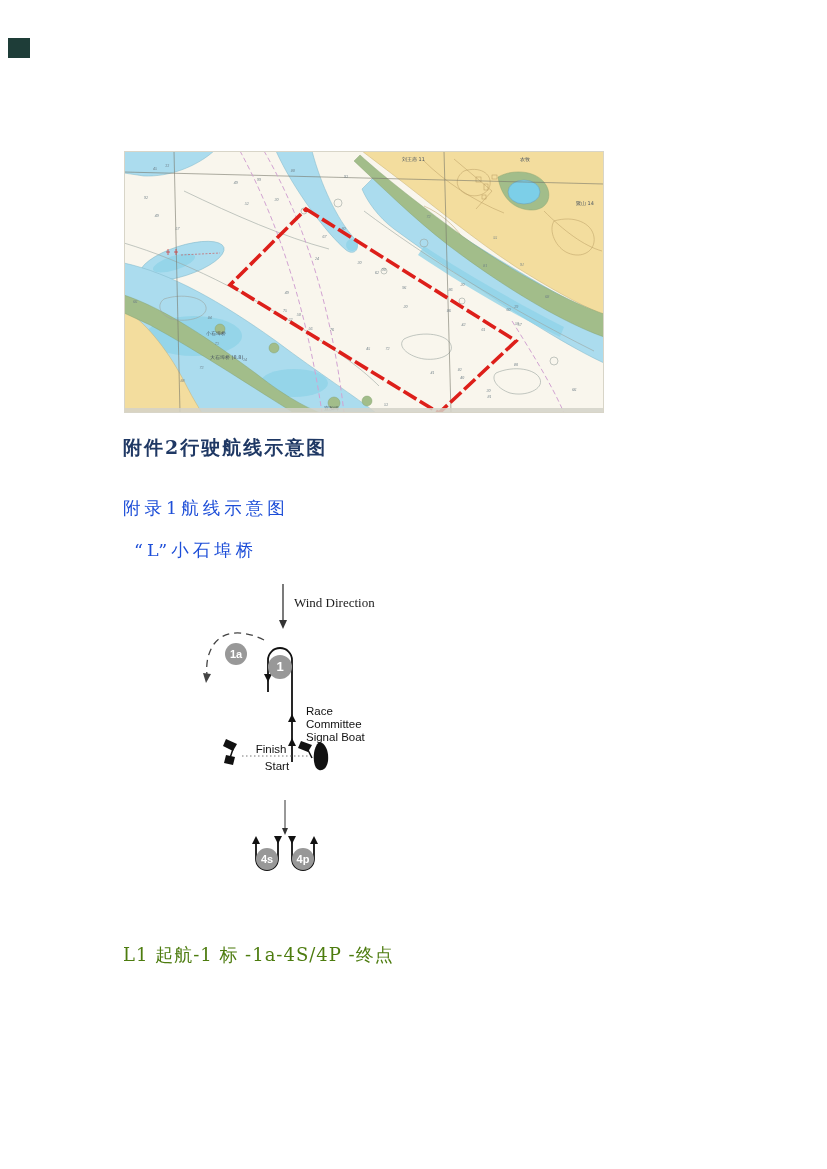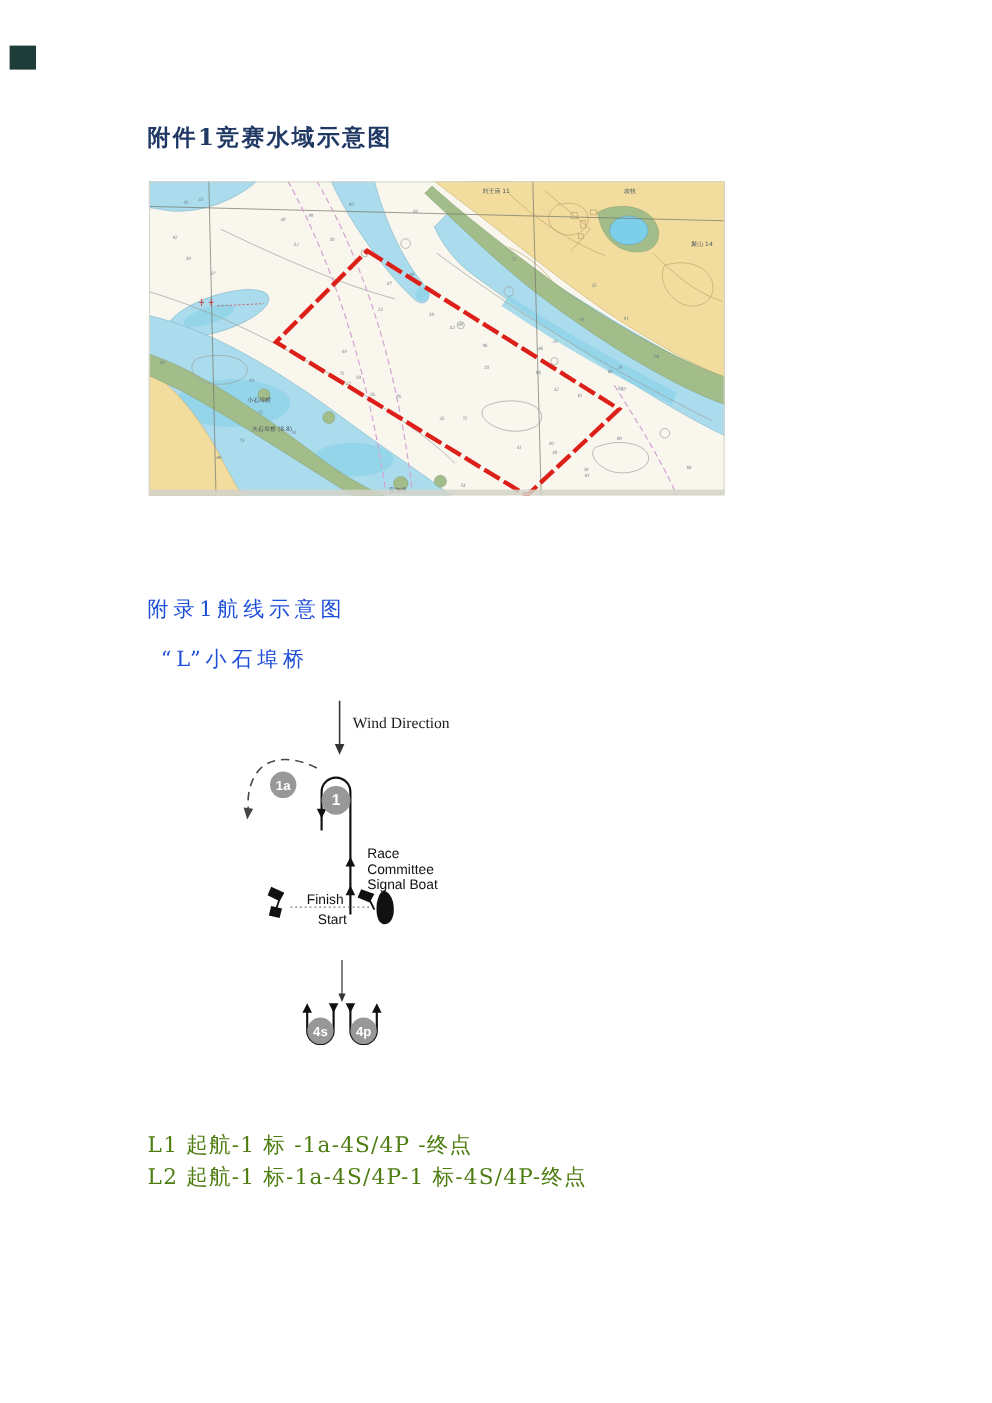--- a/index.html
+++ b/index.html
@@ -26,21 +26,20 @@
   .dsans{font-family:"Liberation Sans","DejaVu Sans",sans-serif;font-size:11.5px;fill:#111;}
   .mklbl{font-family:"Liberation Sans",sans-serif;font-weight:bold;fill:#ffffff;font-size:11px;text-anchor:middle;}
 </style>
 </head>
 <body>
 
 <div class="page">
 
   <div class="corner-mark"></div>
 
-  <div class="h h1pos">附件1竞赛水域示意图</div>
 
   <div class="chartbox">
     <svg viewBox="0 0 480 262" width="480" height="262">
 
       <rect x="0" y="0" width="480" height="262" fill="#f9f6ed"></rect>
 
       <g fill="#abdcee" stroke="#7fb6c9" stroke-width="0.5">
         <path d="M0,0 L90,0 C72,16 45,26 20,25 L0,22 Z"></path>
         <ellipse cx="58" cy="110" rx="44" ry="15" transform="rotate(-18 58 110)"></ellipse>
         <path d="M152,0 L188,0 C197,34 213,68 230,87 C238,96 231,106 222,99 C203,83 169,38 152,0 Z"></path>
@@ -186,20 +185,21 @@
           <text x="90.8" y="193.6" class="snd">73</text>
           <text x="51.5" y="78.5" class="snd">57</text>
           <text x="83.7" y="167.7" class="snd">84</text>
         </g>
 
       <rect x="0" y="257" width="480" height="5" fill="#d4d2c8" opacity="0.85"></rect>
       <rect x="0.5" y="0.5" width="479" height="261" fill="none" stroke="#d8d5c8" stroke-width="1"></rect>
     </svg>
   </div>
 
+  <div class="h h2pos">附件2行驶航线示意图</div>
   <p class="cap cap1">附录1航线示意图</p>
   <p class="cap cap2">“L”小石埠桥</p>
 
   <div class="diagbox">
     <svg viewBox="0 0 300 330" width="300" height="330">
 
       <g>
         <line x1="103" y1="6" x2="103" y2="44" stroke="#333" stroke-width="1.3"></line>
         <polygon points="99,42 107,42 103,51" fill="#333"></polygon>
       </g>
@@ -270,15 +270,14 @@
         <polygon points="130,266 138,266 134,258"></polygon>
       </g>
       <g>
         <circle cx="123" cy="281" r="11" fill="#989898"></circle>
         <text class="mklbl" x="123" y="285">4p</text>
       </g>
     </svg>
   </div>
 
   <p class="route r1">L1 起航-1 标 -1a-4S/4P -终点</p>
-  <p class="route r2">L2 起航-1 标-1a-4S/4P-1 标-4S/4P-终点</p>
 
 </div>
 
 </body></html>

